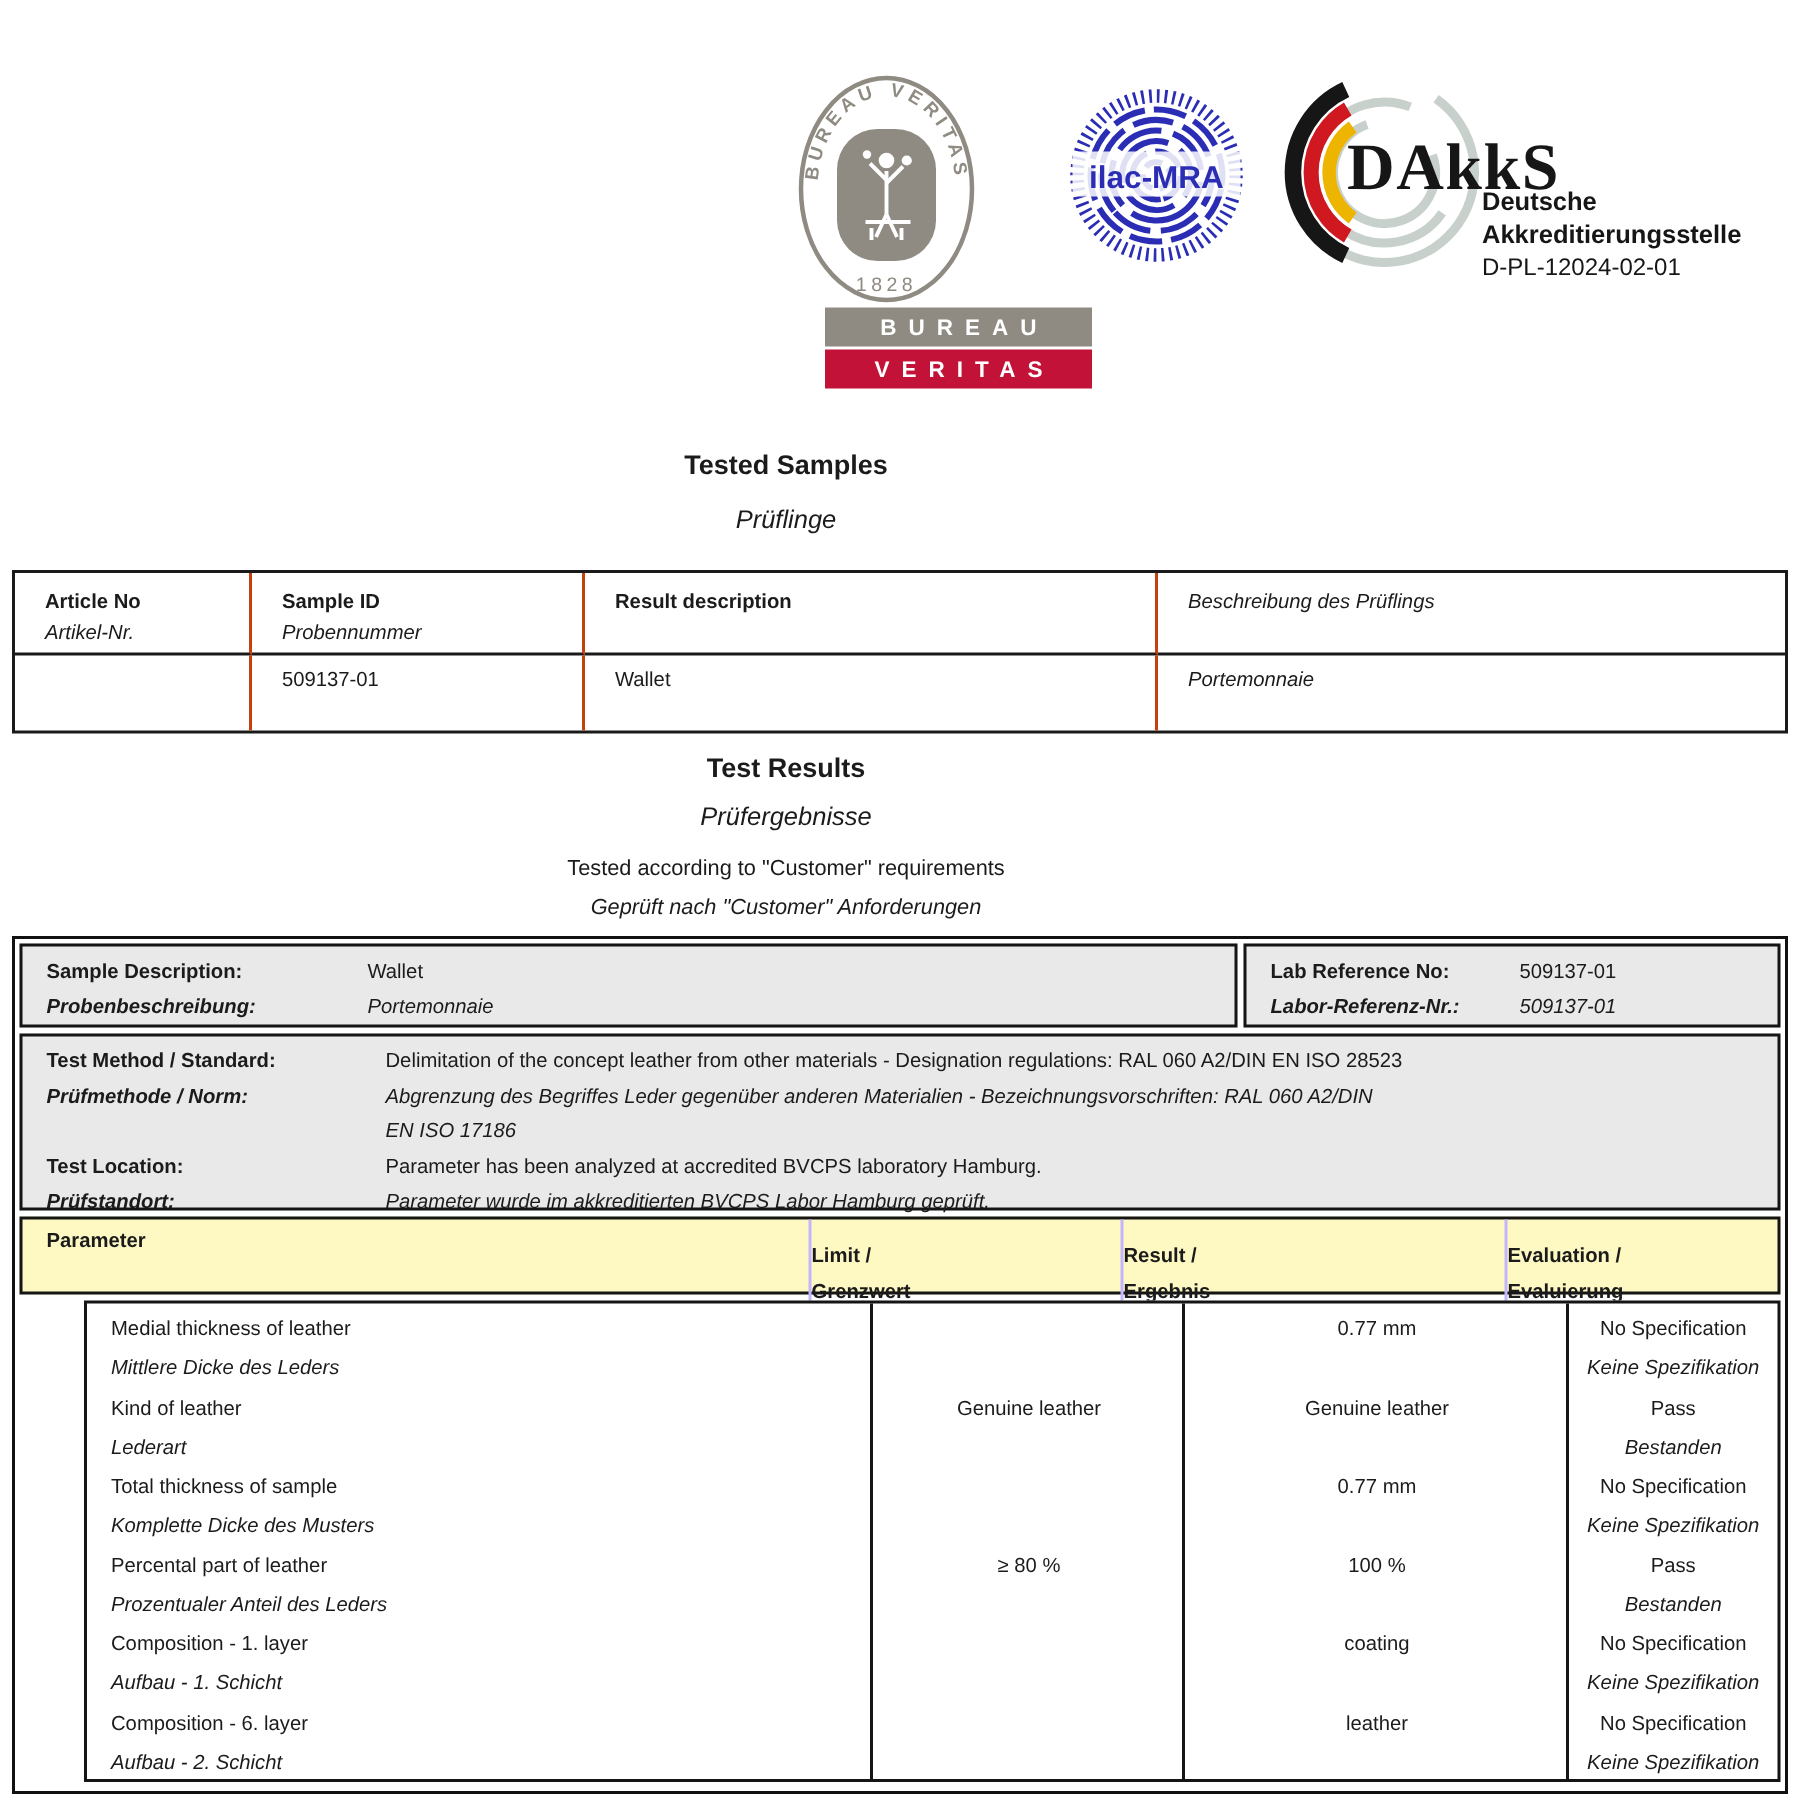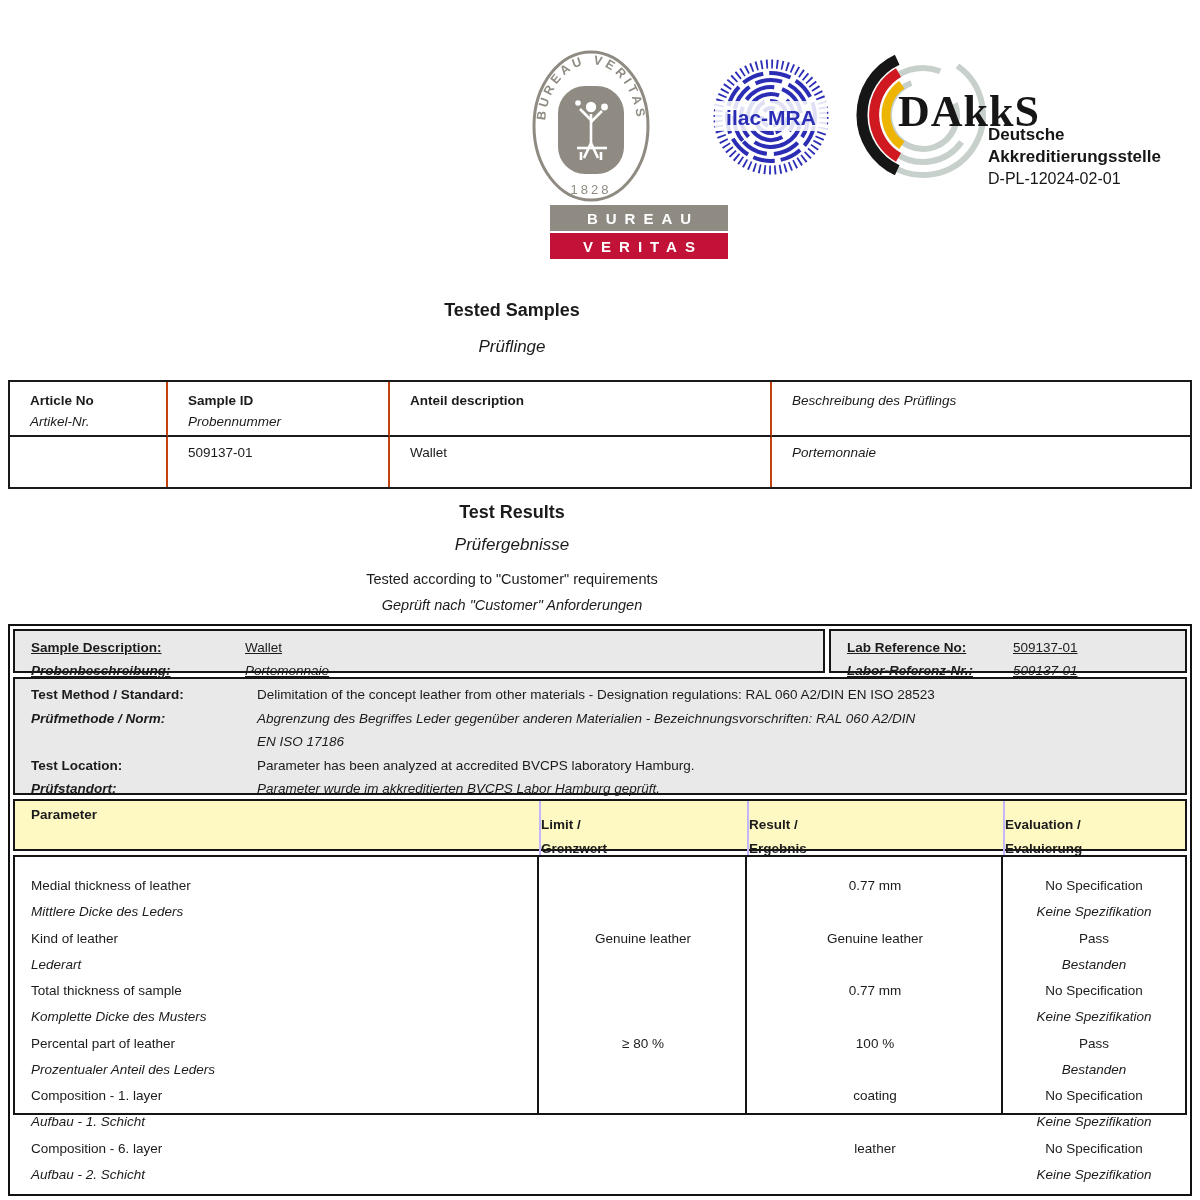--- a/index.html
+++ b/index.html
@@ -1,21 +1,21 @@
 <!DOCTYPE html>
 <html><head>
 <meta charset="utf-8">
 <style>
   html,body { margin:0; padding:0; background:#ffffff; }
   .page {
     position:relative; width:1200px; height:1200px; background:#fff;
     font-family:"Liberation Sans", sans-serif; color:#1b1b1b; overflow:hidden;
   }
   .abs { position:absolute; }
-  .ctr { left:0; width:1024px; text-align:center; }
+  .ctr { left:12px; width:1024px; text-align:center; }
 
   
   .bv-box {
     position:absolute; left:508px; width:178px; height:26px;
     display:flex; align-items:center; justify-content:center;
     color:#fff; font-weight:bold; font-size:15px; letter-spacing:8px; text-indent:8px;margin-left:42px;
   }
   .dakks-word {
     position:absolute; left:898px; top:90px; font-family:"Liberation Serif", serif;
     font-weight:bold; font-size:44px; letter-spacing:1px; color:#161616; line-height:1;
@@ -42,30 +42,30 @@
   .bold { font-weight:bold; }
   .ital { font-style:italic; }
   .bital { font-weight:bold; font-style:italic; }
 
   
   .results {
     position:absolute; left:8px; top:624px; width:1184px; height:572px;
     border:2.5px solid #111; box-sizing:border-box; padding:3px; font-size:13.5px;
   }
   .rsec { border:2px solid #151515; background:#e9e9e9; box-sizing:border-box; }
-  .sec1 { display:flex; gap:4px; height:44px; margin-bottom:4px;text-decoration:underline; }
+  .sec1 { display:flex; gap:4px; height:56px; margin-bottom:4px; }
   .sec1 .lc { width:812px; display:grid; grid-template-columns:230px 1fr; padding-top:5px; line-height:23px; }
   .sec1 .rc { flex:1; display:grid; grid-template-columns:182px 1fr; padding-top:5px; line-height:23px; }
   .sec1 .lab { padding-left:16px; }
   .sec2 { height:118px; display:grid; grid-template-columns:242px 1fr; padding-top:4px; line-height:23.5px; margin-bottom:4px; }
   .sec2 .lab { padding-left:16px; }
   .sec3 { height:52px; display:grid; grid-template-columns:524px 208px 256px 1fr; margin-bottom:4px; background:#fff; }
   .sec3 .c { border-left:2px solid #c4b5fd; text-align:left; padding-top:12px; line-height:24px; font-weight:bold; }
   .sec3 .p { padding:6px 0 0 16px; font-weight:bold; }
-  .sec4 { height:260px; background:#fff; padding-top:16px; }
+  .sec4 { height:321px; background:#fff; padding-top:4px;margin-left:43px; }
   .prow { display:grid; grid-template-columns:524px 208px 256px 1fr; height:52.5px; }
   .prow .pc { padding-left:16px; line-height:26px; }
   .prow .vc { border-left:2px solid #151515; text-align:center; line-height:26px; height:100%; box-sizing:border-box; }
   .sec4 .prow { position:relative; }
   
   .vline { position:absolute; top:0; bottom:0; width:2px; background:#151515; }
 </style>
 </head>
 <body>
 
@@ -134,21 +134,21 @@
   <div class="t1">
     <div class="hc rb">
       <div class="bold">Article No</div>
       <div class="ital">Artikel-Nr.</div>
     </div>
     <div class="hc rb">
       <div class="bold">Sample ID</div>
       <div class="ital">Probennummer</div>
     </div>
     <div class="hc rb">
-      <div class="bold">Anteil description</div>
+      <div class="bold">Result description</div>
     </div>
     <div class="hc">
       <div class="ital">Beschreibung des Prüflings</div>
     </div>
     <div class="dc rb"></div>
     <div class="dc rb">509137-01</div>
     <div class="dc rb">Wallet</div>
     <div class="dc ital">Portemonnaie</div>
   </div>
 

